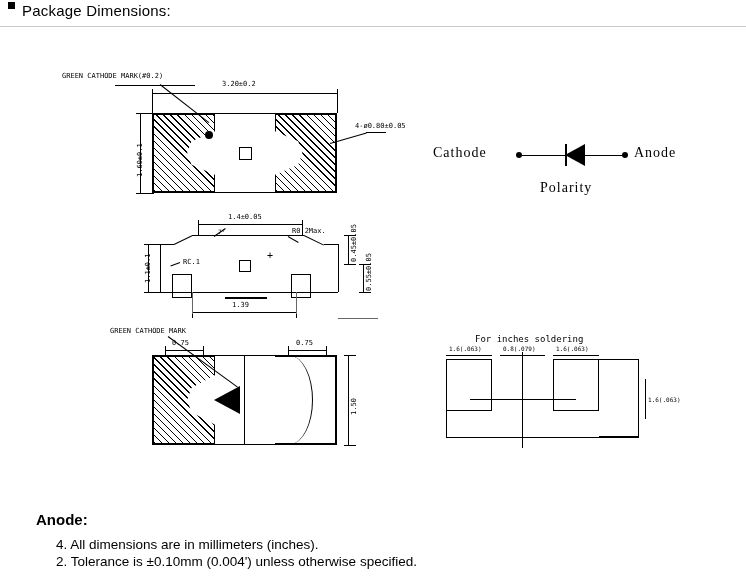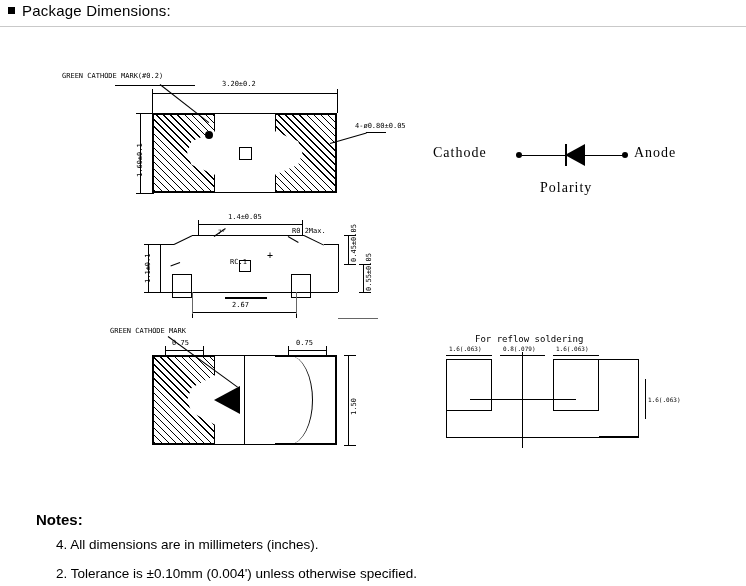--- a/index.html
+++ b/index.html
@@ -9,21 +9,21 @@
     font-family:"Liberation Sans", sans-serif;
     color:#000;
     position:relative;
     overflow:hidden;
   }
   .page{position:relative;width:746px;height:586px;}
 
   
   .header{
     position:absolute;left:8px;top:2px;
-    display:flex;align-items:center;gap:7px;
+    display:flex;gap:7px;
   }
   .bullet{
     width:7px;height:7px;background:#000;display:inline-block;
   }
   .header-title{
     font-size:15px;letter-spacing:.2px;
   }
 
   
   .ln{position:absolute;background:#000;}
@@ -121,42 +121,42 @@
     <div class="ln v" style="left:198px;top:220px;height:16px;"></div>
     <div class="ln v" style="left:302px;top:220px;height:16px;"></div>
     <div class="lbl" style="left:228px;top:213px;">1.4±0.05</div>
 
     <div class="lbl" style="left:218px;top:228px;font-size:6px;">7°</div>
     <div class="ln" style="left:214px;top:236px;width:14px;height:1px;transform:rotate(-35deg);transform-origin:left center;"></div>
 
     <div class="lbl" style="left:292px;top:227px;">R0.2Max.</div>
     <div class="ln" style="left:288px;top:236px;width:12px;height:1px;transform:rotate(30deg);transform-origin:left center;"></div>
 
-    <div class="lbl" style="left:183px;top:258px;margin-left:47px;">RC.1</div>
+    <div class="lbl" style="left:183px;top:258px;">RC.1</div>
     <div class="ln" style="left:180px;top:262px;width:10px;height:1px;transform:rotate(160deg);transform-origin:left center;"></div>
 
     <div class="ln v" style="left:148px;top:244px;height:48px;"></div>
     <div class="ln h" style="left:144px;top:244px;width:18px;"></div>
     <div class="ln h" style="left:144px;top:292px;width:18px;"></div>
     <div class="lbl-rot" style="left:144px;top:283px;">1.1±0.1</div>
 
     <div class="ln v" style="left:348px;top:235px;height:29px;"></div>
     <div class="ln h" style="left:344px;top:235px;width:12px;"></div>
     <div class="ln h" style="left:344px;top:264px;width:12px;"></div>
     <div class="lbl-rot" style="left:350px;top:262px;">0.45±0.05</div>
 
     <div class="ln v" style="left:363px;top:264px;height:28px;"></div>
     <div class="ln h" style="left:359px;top:264px;width:12px;"></div>
     <div class="ln h" style="left:359px;top:292px;width:12px;"></div>
     <div class="lbl-rot" style="left:365px;top:291px;">0.55±0.05</div>
 
     <div class="ln h" style="left:192px;top:312px;width:104px;"></div>
     <div class="ln v" style="left:192px;top:308px;height:10px;"></div>
     <div class="ln v" style="left:296px;top:308px;height:10px;"></div>
-    <div class="lbl" style="left:232px;top:301px;">2.67</div>
+    <div class="lbl" style="left:232px;top:301px;">1.39</div>
 
     <div class="ln v" style="left:192px;top:292px;height:22px;background:#666;"></div>
     <div class="ln v" style="left:296px;top:292px;height:22px;background:#666;"></div>
     <div class="ln h" style="left:338px;top:318px;width:40px;background:#666;"></div>
   </div>
 
   <div>
     <div class="box" style="left:152px;top:355px;width:185px;height:90px;"></div>
 
     <div class="hatch" style="left:153px;top:356px;width:62px;height:88px;clip-path:polygon(0 0,100% 0,100% 22%,62% 36%,55% 50%,62% 64%,100% 78%,100% 100%,0 100%);"></div>
@@ -192,21 +192,21 @@
     <div class="dot" style="left:516px;top:152px;"></div>
     <div class="ln h" style="left:522px;top:155px;width:102px;"></div>
     <div class="tri-left" style="left:565px;top:144px;"></div>
     <div class="ln v" style="left:565px;top:144px;height:22px;width:2px;"></div>
     <div class="dot" style="left:622px;top:152px;"></div>
     <div class="pol-text" style="position:absolute;left:634px;top:145px;">Anode</div>
     <div class="pol-text" style="position:absolute;left:540px;top:180px;">Polarity</div>
   </div>
 
   <div>
-    <div class="lbl" style="left:475px;top:334px;font-size:9px;">For reflow soldering</div>
+    <div class="lbl" style="left:475px;top:334px;font-size:9px;">For inches soldering</div>
 
     <div class="box" style="left:446px;top:359px;width:46px;height:52px;"></div>
     <div class="box" style="left:553px;top:359px;width:46px;height:52px;"></div>
     <div class="box" style="left:599px;top:359px;width:40px;height:78px;border-left:none;"></div>
     <div class="ln h" style="left:446px;top:437px;width:193px;"></div>
     <div class="ln v" style="left:446px;top:359px;height:78px;"></div>
 
     <div class="ln v" style="left:522px;top:352px;height:96px;"></div>
     <div class="ln h" style="left:470px;top:399px;width:106px;"></div>
 
@@ -217,18 +217,18 @@
     <div class="lbl" style="left:503px;top:345px;font-size:6px;">0.8(.079)</div>
 
     <div class="ln h" style="left:553px;top:355px;width:46px;"></div>
     <div class="lbl" style="left:556px;top:345px;font-size:6px;">1.6(.063)</div>
 
     <div class="ln v" style="left:645px;top:379px;height:40px;"></div>
     <div class="lbl" style="left:648px;top:396px;font-size:6px;">1.6(.063)</div>
   </div>
 
   <div>
-    <div class="notes-title">Notes:</div>
+    <div class="notes-title">Anode:</div>
     <div class="note" style="left:56px;top:537px;">4. All dimensions are in millimeters (inches).</div>
-    <div class="note" style="left:56px;top:566px;">2. Tolerance is ±0.10mm (0.004') unless otherwise specified.</div>
+    <div class="note" style="left:56px;top:554px;">2. Tolerance is ±0.10mm (0.004') unless otherwise specified.</div>
   </div>
 
 </div>
 
 </body></html>

